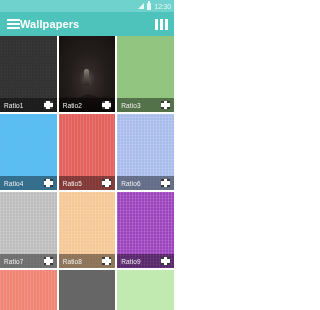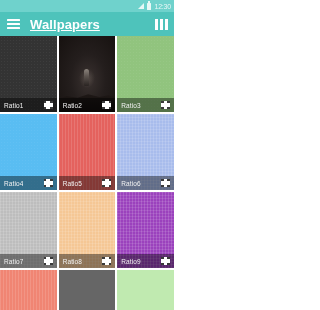--- a/index.html
+++ b/index.html
@@ -27,22 +27,22 @@
   
   .appbar{
     height:24px;width:100%;
     background:#4ec3bb;
     display:flex;align-items:center;
     box-sizing:border-box;padding:0 6px 0 7px;
   }
   .ham{width:13px;height:10px;display:flex;flex-direction:column;justify-content:space-between;flex:none;cursor:pointer;}
   .ham i{display:block;height:1.6px;background:#ffffff;border-radius:.5px;}
   .title{
-    color:#ffffff;font-size:13px;font-weight:bold;
-    margin-left:10px;letter-spacing:.1px;white-space:nowrap;flex:1;text-decoration:underline;
+    color:#ffffff;font-size:11px;font-weight:bold;
+    letter-spacing:.1px;white-space:nowrap;flex:1;
   }
   .gridbtn{width:13px;height:11px;display:flex;justify-content:space-between;flex:none;cursor:pointer;}
   .gridbtn i{display:block;width:3px;height:100%;background:#ffffff;}
 
   
   .grid{
     position:absolute;top:36px;left:0;width:174px;height:274px;
     display:grid;
     grid-template-columns:repeat(3,1fr);
     grid-auto-rows:76px;

